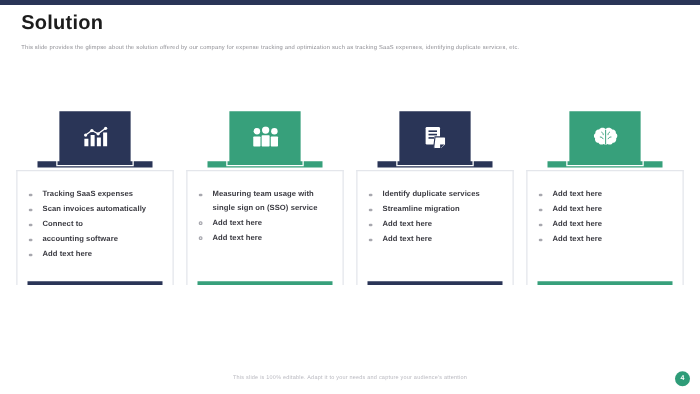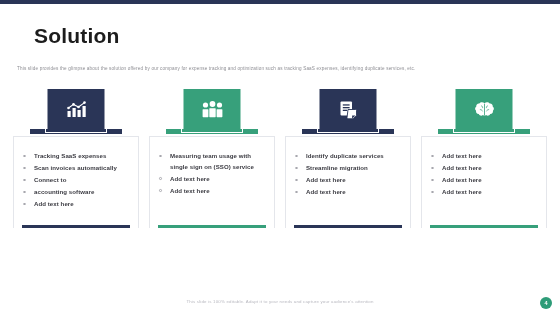--- a/index.html
+++ b/index.html
@@ -26,26 +26,26 @@
   }
 
   
   .header {
     position: absolute;
     top: 7px;
     left: 17px;
     width: 520px;
   }
   .page-title {
-    font-size: 21px;
+    font-size: 16px;
     font-weight: bold;
     color: #1c1c1c;
     letter-spacing: 0.2px;
     line-height: 24px;
-    margin: 17px;
+    margin: 0;
   }
   .page-subtitle {
     font-size: 4.6px;
     color: #8d8d93;
     letter-spacing: 0.18px;
     line-height: 8px;
     margin: 3px 0 0 0;
     white-space: nowrap;
   }
 

